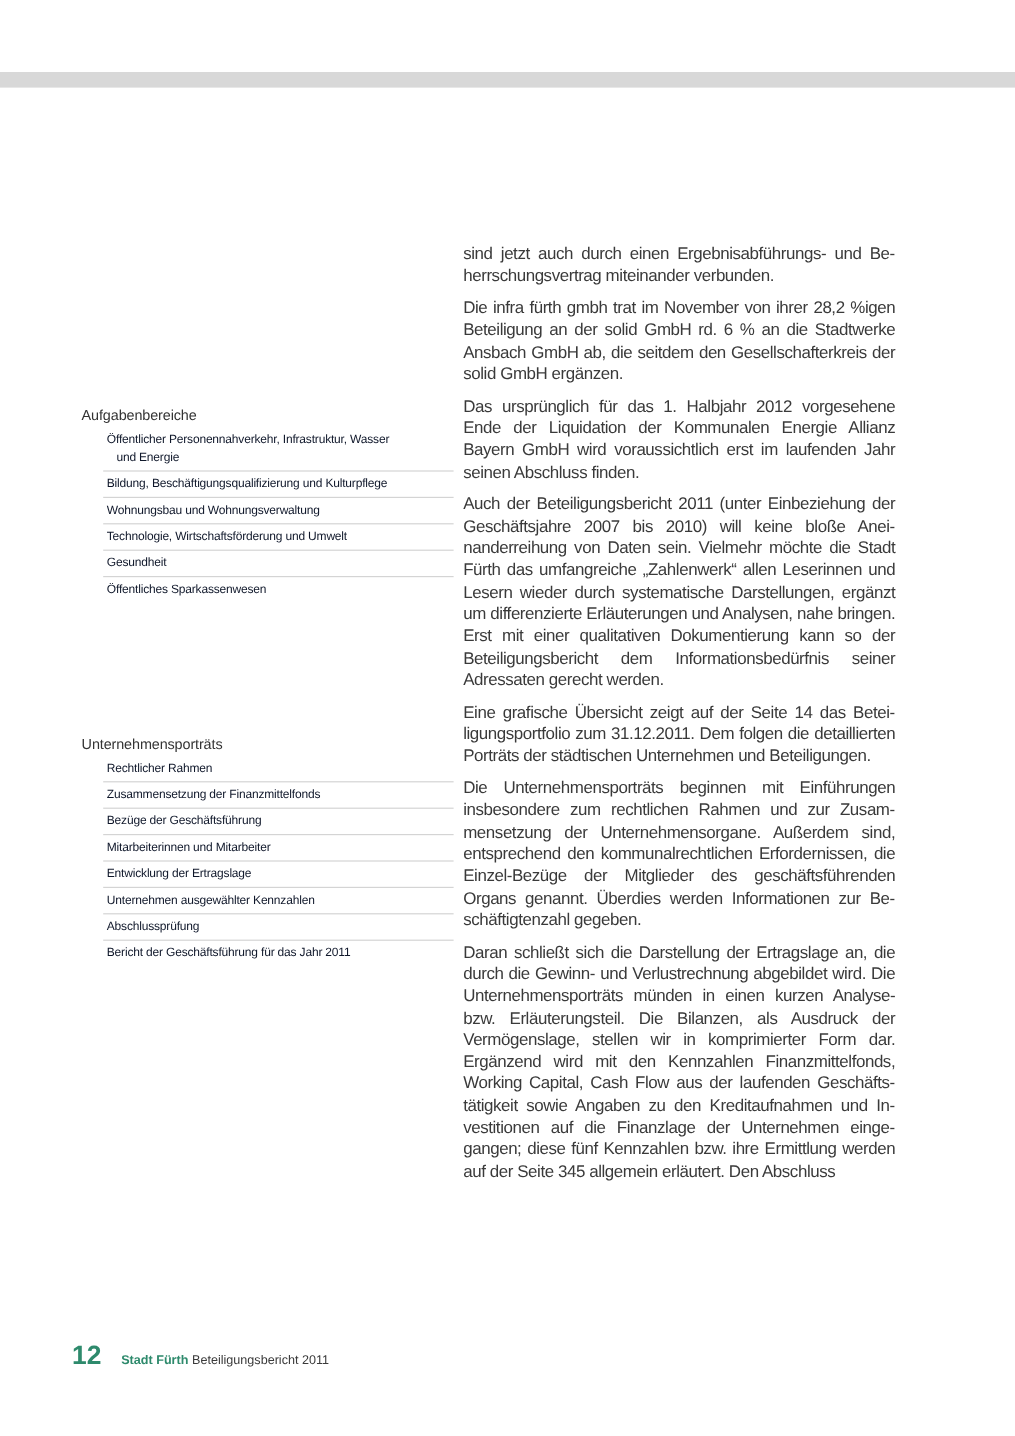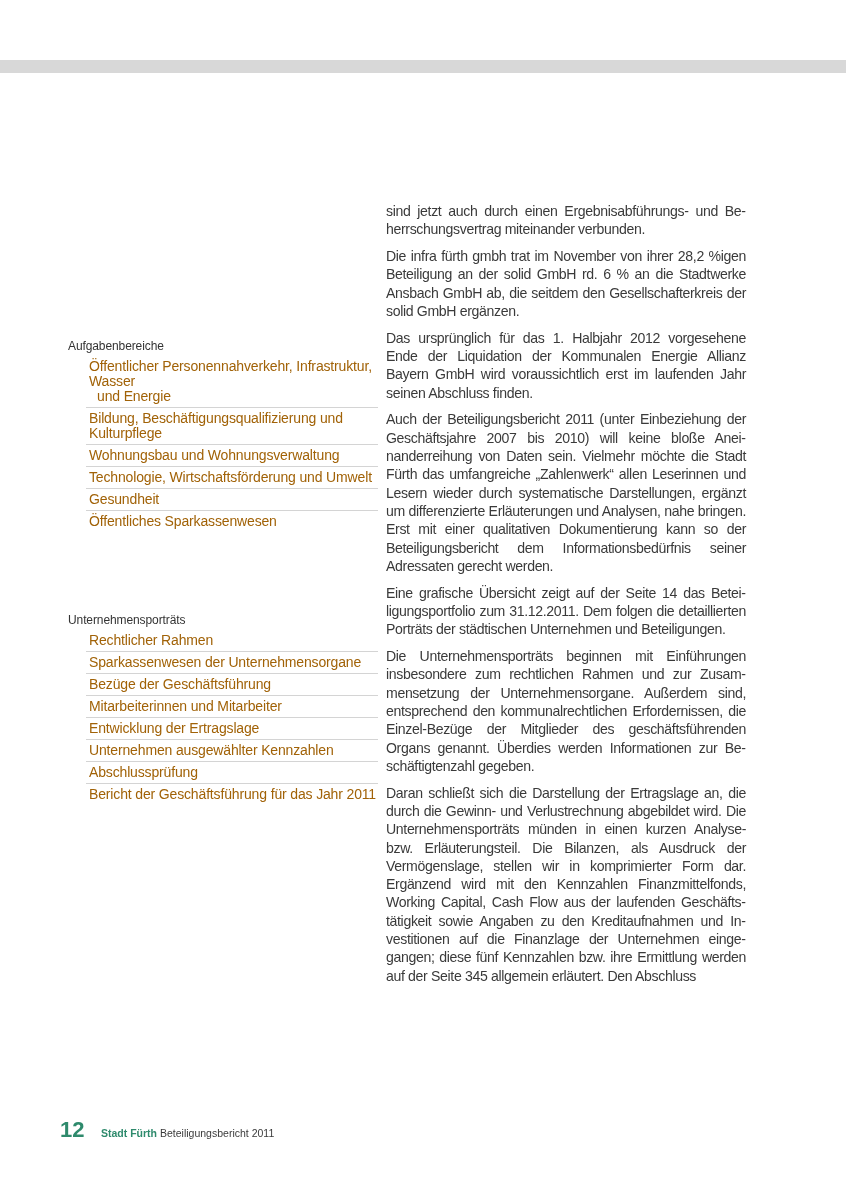--- a/index.html
+++ b/index.html
@@ -9,21 +9,21 @@
   .top-bar { position: absolute; left: 0; top: 60px; width: 846px; height: 13px; background: #d8d8d8; }
 
   .sidebar-section { position: absolute; left: 52px; width: 310px; margin-left: 16px; }
   .sidebar-section.s1 { top: 339px; }
   .sidebar-section.s2 { top: 613px; }
 
   .section-heading { font-size: 12px; color: #333333; line-height: 14px; margin-bottom: 6px; letter-spacing: -0.1px; }
 
   .nav-list { list-style: none; margin-left: 18px; }
   .nav-item {
-    font-size: 14px; color: #a16207; line-height: 15px;
+    font-size: 10px; color: #0f172a; line-height: 15px;
     padding: 3px 0 3px 3px;
     border-top: 1px solid #d4d4d4;
     letter-spacing: -0.15px;
     cursor: pointer;
   }
   .nav-item:first-child { border-top: none; padding-top: 0; }
   .nav-item .wrap-indent { display: block; padding-left: 8px; }
 
   .main-col { position: absolute; left: 386px; top: 202px; width: 360px; }
   .main-col p {
@@ -54,21 +54,21 @@
     <li class="nav-item">Technologie, Wirtschaftsförderung und Umwelt</li>
     <li class="nav-item">Gesundheit</li>
     <li class="nav-item">Öffentliches Sparkassenwesen</li>
   </ul>
 </div>
 
 <div class="sidebar-section s2">
   <div class="section-heading">Unternehmensporträts</div>
   <ul class="nav-list">
     <li class="nav-item">Rechtlicher Rahmen</li>
-    <li class="nav-item">Sparkassenwesen der Unternehmensorgane</li>
+    <li class="nav-item">Zusammensetzung der Finanzmittelfonds</li>
     <li class="nav-item">Bezüge der Geschäftsführung</li>
     <li class="nav-item">Mitarbeiterinnen und Mitarbeiter</li>
     <li class="nav-item">Entwicklung der Ertragslage</li>
     <li class="nav-item">Unternehmen ausgewählter Kennzahlen</li>
     <li class="nav-item">Abschlussprüfung</li>
     <li class="nav-item">Bericht der Geschäftsführung für das Jahr 2011</li>
   </ul>
 </div>
 
 <div class="main-col">

